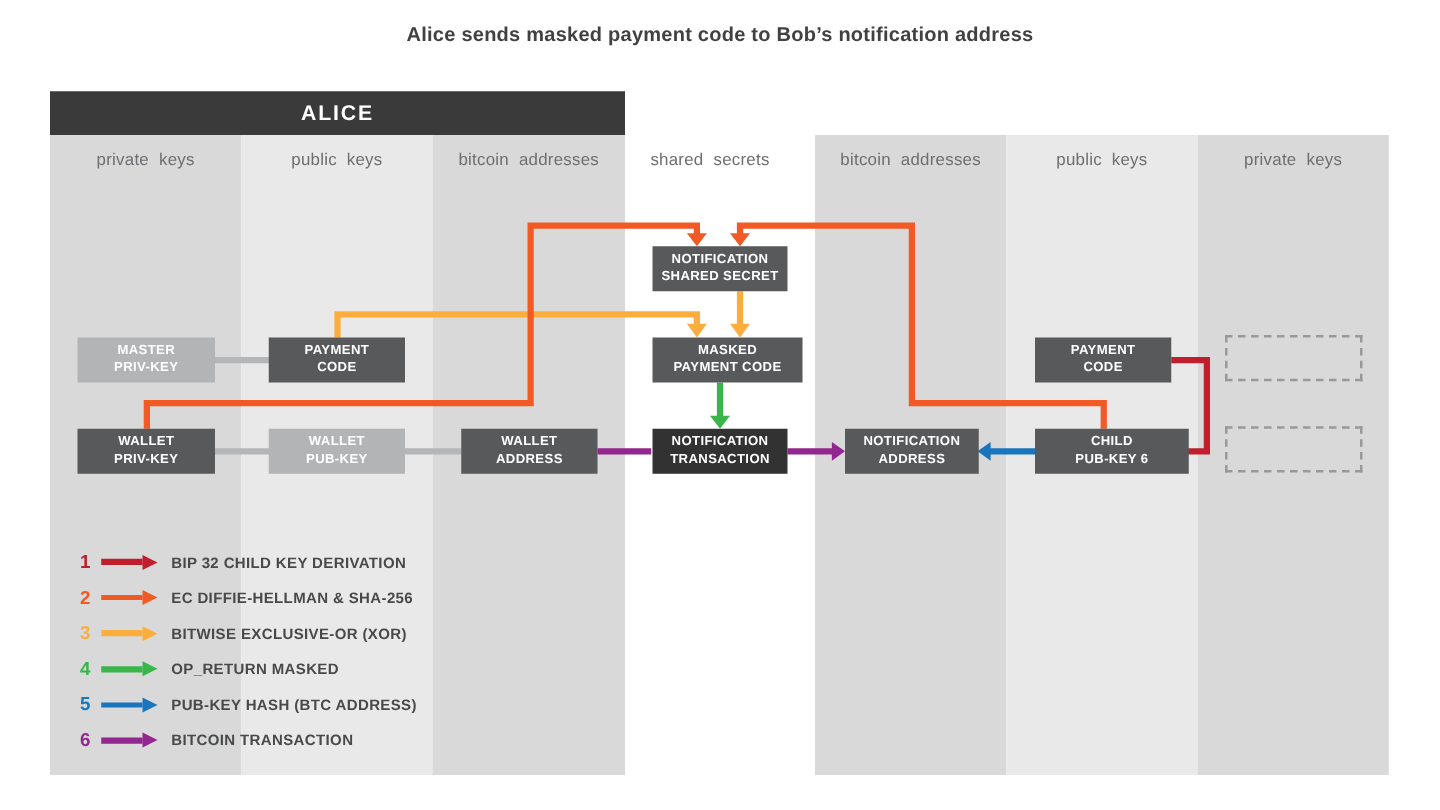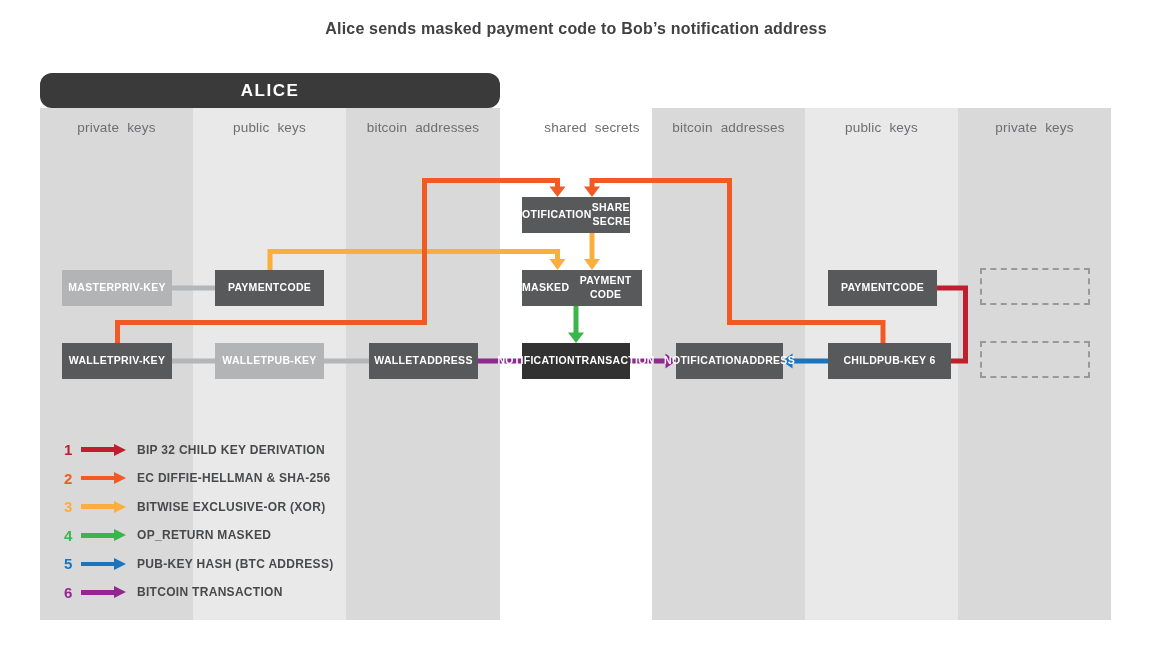--- a/index.html
+++ b/index.html
@@ -15,38 +15,38 @@
   .canvas{position:relative;width:1152px;height:648px;background:#fff;}
 
   .title{position:absolute;top:20px;left:0;width:1152px;text-align:center;
          font-size:16px;font-weight:700;color:var(--title_gray);letter-spacing:0.2px;}
 
   .band{position:absolute;top:108px;height:512px;}
   .band.dark{background:var(--band_dark);}
   .band.light{background:var(--band_light);}
 
   .panel-header{position:absolute;top:73px;height:35px;display:flex;align-items:center;
-                justify-content:center;color:#fff;font-weight:700;font-size:17px;letter-spacing:1.5px;border-radius:12px;}
+                justify-content:center;color:#fff;font-weight:700;font-size:17px;letter-spacing:1.5px;}
   .ph-alice{left:40px;width:460px;background:var(--alice_header);}
   .ph-bob{left:652px;width:459px;background:var(--bob_header);}
 
   .col-label{position:absolute;top:108px;height:40px;line-height:40px;text-align:center;
              color:var(--label_gray);font-size:13.5px;word-spacing:4px;letter-spacing:0.2px;}
 
   .arrows{position:absolute;left:0;top:0;pointer-events:none;}
   .arrows path{fill:none;stroke-width:5;stroke-linejoin:miter;}
   .s-gray{stroke:var(--connector);}
   .s-red{stroke:var(--red);} .f-red{fill:var(--red);}
   .s-orange{stroke:var(--orange);} .f-orange{fill:var(--orange);}
   .s-yellow{stroke:var(--yellow);} .f-yellow{fill:var(--yellow);}
   .s-green{stroke:var(--green);} .f-green{fill:var(--green);}
   .s-blue{stroke:var(--blue);} .f-blue{fill:var(--blue);}
   .s-purple{stroke:var(--purple);} .f-purple{fill:var(--purple);}
 
-  .box{position:absolute;height:36px;box-sizing:border-box;display:flex;flex-direction:row;
+  .box{position:absolute;height:36px;box-sizing:border-box;display:flex;flex-direction:column;
        align-items:center;justify-content:center;color:#fff;font-weight:700;font-size:10.5px;
        line-height:1.3;letter-spacing:0.3px;text-align:center;}
   .box.dark{background:var(--dark_box);}
   .box.darker{background:var(--darker_box);}
   .box.light{background:var(--light_box);}
   .box.dashed{background:transparent;border:2px dashed #97999c;}
 
   .legend{position:absolute;left:64px;top:441px;display:flex;flex-direction:column;gap:11.6px;}
   .legend-item{display:flex;align-items:center;height:17px;}
   .lnum{width:15px;text-align:left;font-weight:700;font-size:15px;color:var(--lc,#333);}
@@ -68,21 +68,21 @@
   <div class="band dark" style="left:346px;width:154px;"></div>
   <div class="band dark" style="left:652px;width:153px;"></div>
   <div class="band light" style="left:805px;width:153px;"></div>
   <div class="band dark" style="left:958px;width:153px;"></div>
 
   <div class="panel-header ph-alice">ALICE</div>
 
   <div class="col-label" style="left:40px;width:153px;">private keys</div>
   <div class="col-label" style="left:193px;width:153px;">public keys</div>
   <div class="col-label" style="left:346px;width:154px;">bitcoin addresses</div>
-  <div class="col-label" style="left:520px;width:144px;text-align:center;">shared secrets</div>
+  <div class="col-label" style="left:496px;width:144px;text-align:center;">shared secrets</div>
   <div class="col-label" style="left:652px;width:153px;">bitcoin addresses</div>
   <div class="col-label" style="left:805px;width:153px;">public keys</div>
   <div class="col-label" style="left:958px;width:153px;">private keys</div>
 
   <svg class="arrows" width="1152" height="648" viewBox="0 0 1152 648">
 
     <path class="s-gray" d="M172 288 H216 M172 361 H216 M324 361 H369"></path>
 
     <path class="s-yellow" d="M270 270 V251.5 H557.5 V261"></path>
     <polygon class="f-yellow" points="549.5,259 565.5,259 557.5,270"></polygon>

